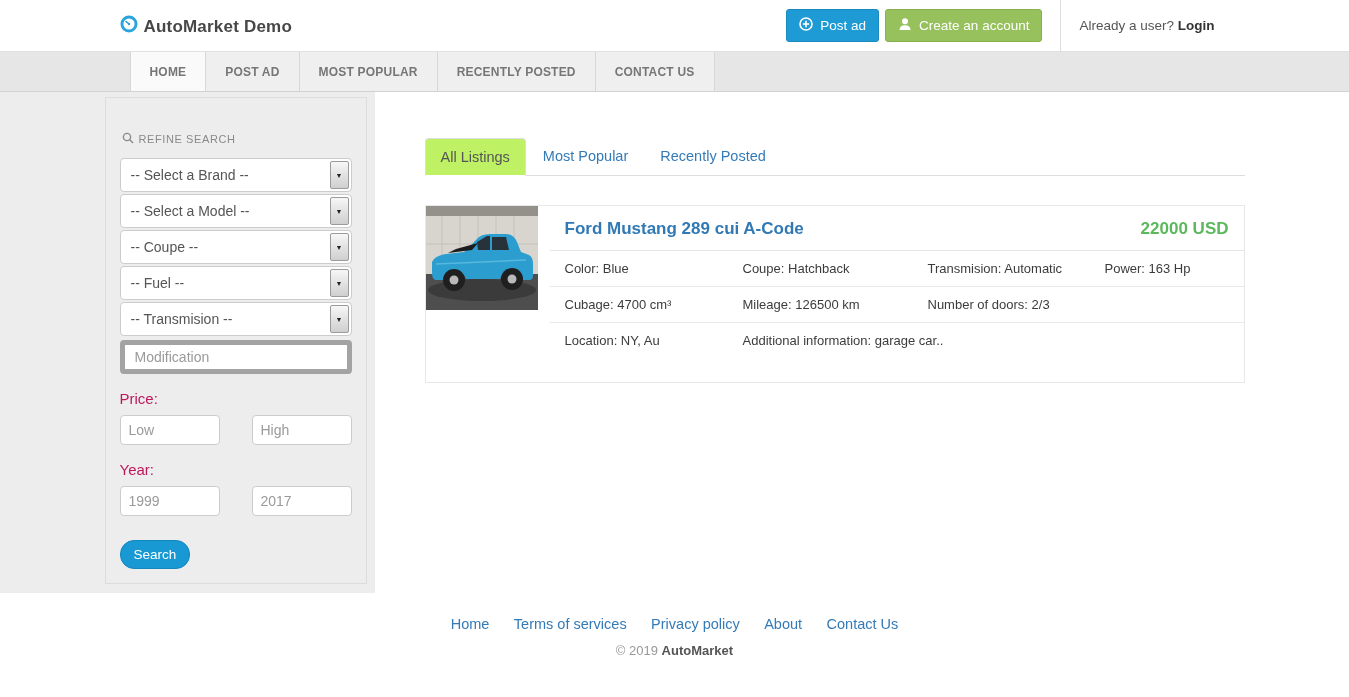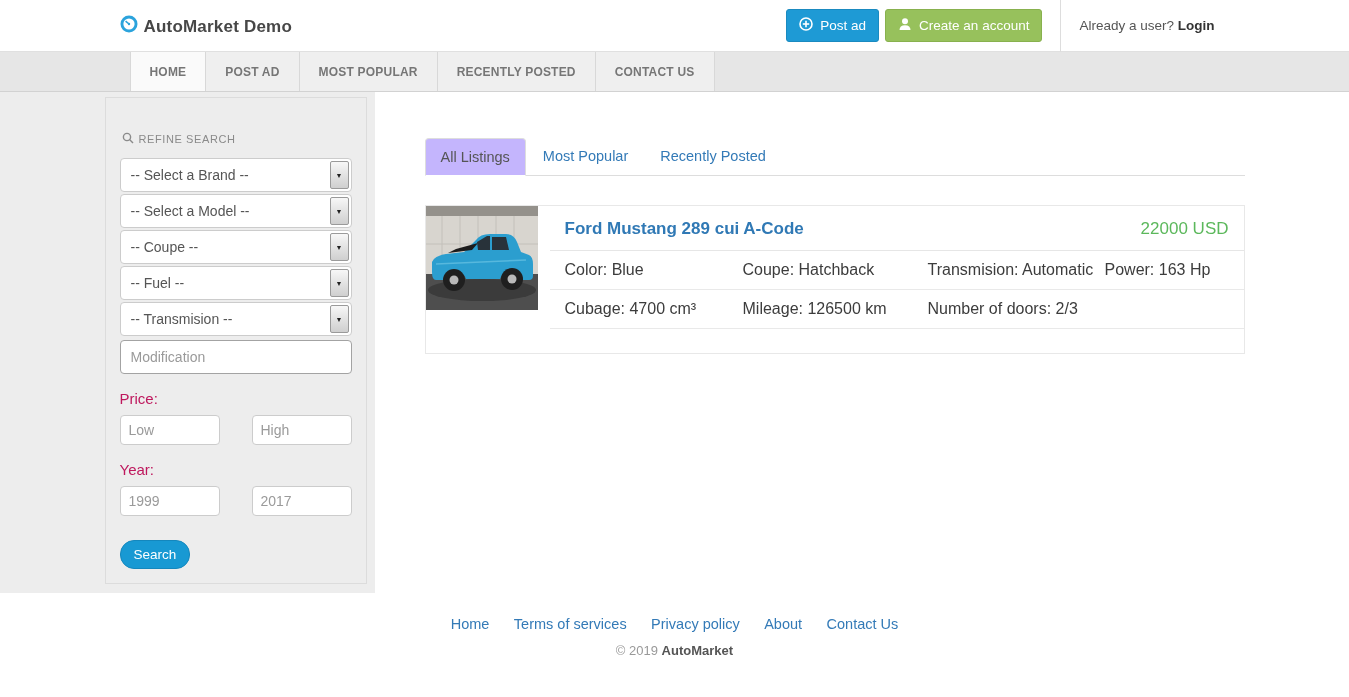--- a/index.html
+++ b/index.html
@@ -47,52 +47,52 @@
   .refine-title { margin:20px 0 12px 2px; font-size:11px; color:#8a8a8a; letter-spacing:0.6px;
                   display:flex; align-items:center; gap:5px; }
   .sel { position:relative; height:34px; background:#fff; border:1px solid #ccc; border-radius:4px;
          margin-bottom:2px; display:flex; align-items:center; padding-left:10px;
          font-size:14px; color:#555; cursor:pointer; }
   .sel-arrow { position:absolute; right:2px; top:2px; bottom:2px; width:19px;
                border:1px solid #9a9a9a; border-radius:2px;
                background:linear-gradient(#f7f7f7,#cfcfcf);
                display:flex; align-items:center; justify-content:center;
                font-size:7px; color:#222; }
-  .text-input { height:34px; width:100%; background:#fff; border:1px solid #a3a3a3; border-radius:4px;
+  .text-input { height:34px; width:100%; background:#fff; border:5px solid #a3a3a3; border-radius:4px;
                 padding:0 10px; font-size:14px; color:#555; font-family:"Liberation Sans",sans-serif; }
   .text-input::placeholder { color:#9a9a9a; opacity:1; }
   .mod-input { margin-top:2px; }
   .range-label { margin-top:16px; font-size:15px; color:#be185d; }
   .range-row { margin-top:8px; display:flex; justify-content:space-between; width:232px; }
   .range-input { width:100px; height:30px; border:1px solid #ccc; border-radius:4px;
                  padding:0 8px; font-size:14px; color:#555; font-family:"Liberation Sans",sans-serif; }
   .range-input::placeholder { color:#9a9a9a; opacity:1; }
   .btn-search { margin-top:24px; display:inline-block; background:#1899d3; border:1px solid #1487bd;
                 color:#fff; font-size:13.5px; padding:6px 13px; border-radius:14px; cursor:pointer; }
 
   
   .main-col { flex:1; padding-left:29px; }
   .tabs { margin-top:46px; display:flex; border-bottom:1px solid #ddd; }
   .tab { padding:10px 15px; font-size:14.5px; cursor:pointer; }
-  .tab.active { background:#c4b5fd; border:1px solid #ddd; border-bottom:1px solid #fff;
+  .tab.active { background:#bef264; border:1px solid #ddd; border-bottom:1px solid #fff;
                 margin-bottom:-1px; border-radius:4px 4px 0 0; color:#555; }
   .tab.inactive { color:#337ab7; margin-left:2px; }
 
   .card { margin-top:29px; background:#fff; border:1px solid #e8e8e8; position:relative;
           padding-bottom:24px; }
   .card-img { position:absolute; top:0; left:0; width:112px; height:104px; cursor:pointer; }
   .card-body { margin-left:124px; }
   .title-row { display:flex; justify-content:space-between; align-items:center;
                padding:13px 15px 11px; border-bottom:1px solid #e6e6e6; }
   .listing-title { font-size:17px; font-weight:bold; color:#3079b5; cursor:pointer; }
-  .listing-price { font-size:17px; font-weight:normal; color:#5cb85c; }
+  .listing-price { font-size:17px; font-weight:bold; color:#5cb85c; }
   .drow { display:grid; grid-template-columns:178px 185px 177px 1fr; padding:0 15px;
           border-bottom:1px solid #e9e9e9; }
   .drow.last { border-bottom:none; grid-template-columns:178px 1fr; }
-  .dcell { padding:10px 0; font-size:16px; color:#3c3c3c; }
+  .dcell { padding:10px 0; font-size:13px; color:#3c3c3c; }
 
   
   .footer { padding-top:22px; text-align:center; }
   .footer-link { display:inline-block; margin:0 10px; font-size:14.5px; color:#337ab7;
                  cursor:pointer; }
   .copyright { margin-top:10px; font-size:13px; color:#999; }
   .copyright b { color:#555; }
 </style>
 </head>
 <body>
@@ -244,20 +244,24 @@
             <span class="dcell">Color: Blue</span>
             <span class="dcell">Coupe: Hatchback</span>
             <span class="dcell">Transmision: Automatic</span>
             <span class="dcell">Power: 163 Hp</span>
           </div>
           <div class="drow">
             <span class="dcell">Cubage: 4700 cm³</span>
             <span class="dcell">Mileage: 126500 km</span>
             <span class="dcell">Number of doors: 2/3</span>
           </div>
+          <div class="drow last">
+            <span class="dcell">Location: NY, Au</span>
+            <span class="dcell">Additional information: garage car..</span>
+          </div>
         </div>
       </div>
     </div>
 
   </div>
 </div>
 
 <div class="footer">
   <div class="container">
     <span class="footer-link">Home</span>

